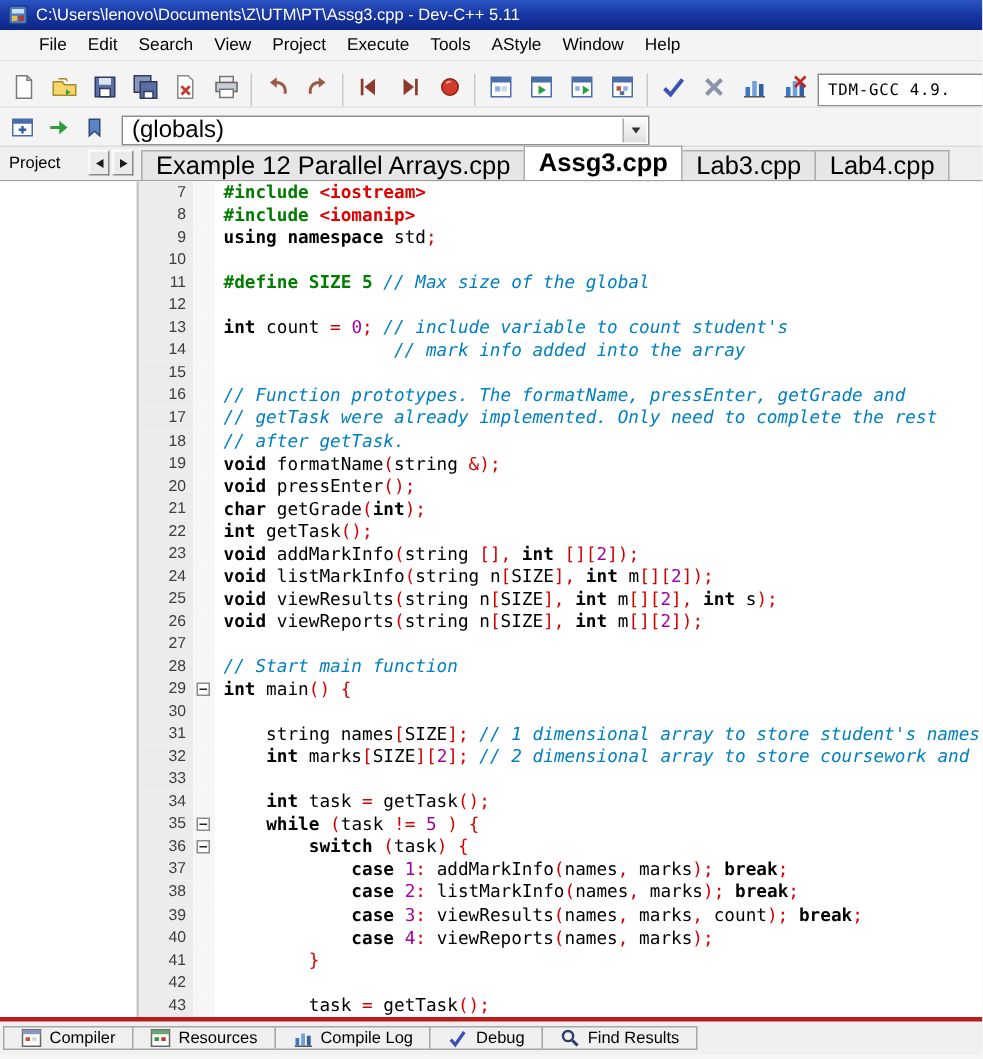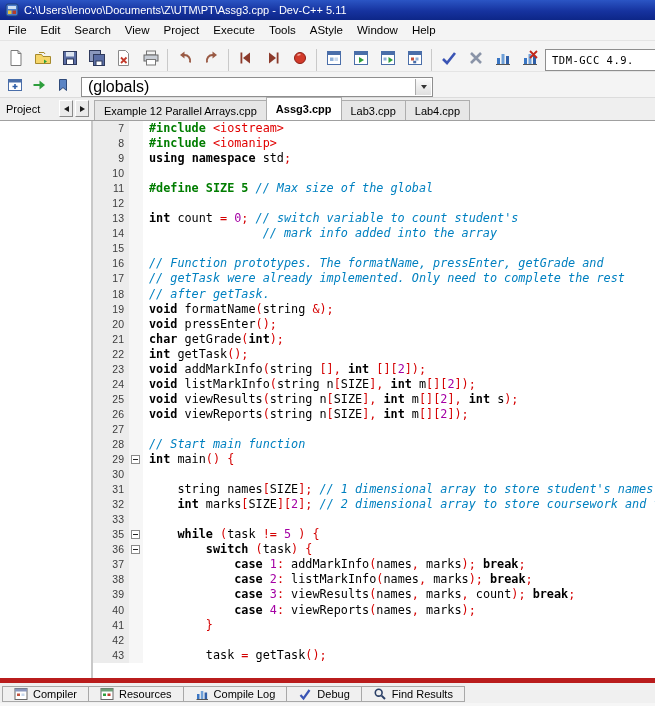--- a/index.html
+++ b/index.html
@@ -6,21 +6,21 @@
   html, body { width: 655px; height: 706px; overflow: hidden; }
   body { font-family: "Liberation Sans", sans-serif; font-size: 11px; color: #000; background: #F2F2F2; }
 
   .window { width: 655px; height: 706px; display: flex; flex-direction: column; overflow: hidden; background: #F2F2F2; }
 
   
   .titlebar { flex: 0 0 20px; height: 20px; background: linear-gradient(180deg, #2B55C4 0%, #16339F 55%, #0D2688 100%); display: flex; align-items: center; padding: 0 5px; gap: 5px; }
   .titlebar .title { color: #fff; font-size: 11px; white-space: nowrap; }
 
   
-  .menubar { flex: 0 0 21px; background: #F4F4F4; display: flex; align-items: center; padding-left: 1px; border-bottom: 1px solid #E4E4E4; }
+  .menubar { flex: 0 0 21px; background: #F4F4F4; display: flex; align-items: center; padding-left: 19px; border-bottom: 1px solid #E4E4E4; }
   .menu-item { padding: 3px 7px; font-size: 11.5px; cursor: default; }
 
   
   .toolbar { background: #F4F4F4; display: flex; align-items: flex-end; }
   .toolbar1 { flex: 0 0 31px; height: 31px; padding-left: 2px; border-bottom: 1px solid #E4E4E4; overflow: hidden; flex-wrap: nowrap; }
   .tbtn { width: 27px; height: 27px; flex: 0 0 27px; display: flex; align-items: center; justify-content: center; border-radius: 2px; }
   .tsep { width: 1px; height: 22px; background: #C9C9C9; margin: 0 3px; flex: 0 0 1px; }
   .combo { background: #fff; border: 1px solid #8E8E8E; display: flex; align-items: center; position: relative; }
   .compiler-combo { flex: 0 0 150px; width: 150px; height: 22px; margin-left: 2px; padding-left: 6px; font-family: "DejaVu Sans Mono", monospace; font-size: 10.5px; letter-spacing: 0.5px; white-space: nowrap; }
   .toolbar2 { flex: 0 0 26px; height: 26px; padding-left: 3px; border-bottom: 1px solid #DCDCDC; }
@@ -31,46 +31,46 @@
 
   
   .tabs-row { flex: 0 0 23px; height: 23px; background: #EFEFEF; display: flex; align-items: flex-end; border-bottom: 1px solid #A0A0A0; }
   .phdr { flex: 0 0 95px; width: 95px; height: 23px; display: flex; align-items: center; justify-content: space-between; padding: 0 6px 0 6px; }
   .phdr-title { font-size: 11px; }
   .sbtns { display: flex; gap: 2px; }
   .sbtn { width: 14px; height: 17px; background: #EAEAEA; border: 1px solid; border-color: #FFFFFF #8A8A8A #8A8A8A #FFFFFF; display: flex; align-items: center; justify-content: center; }
   .tri-l { width: 0; height: 0; border-top: 3.5px solid transparent; border-bottom: 3.5px solid transparent; border-right: 5px solid #1a1a1a; }
   .tri-r { width: 0; height: 0; border-top: 3.5px solid transparent; border-bottom: 3.5px solid transparent; border-left: 5px solid #1a1a1a; }
   .etabs { display: flex; align-items: flex-end; height: 23px; }
-  .etab { display: flex; align-items: center; height: 20px; padding: 0 9px; background: #E6E6E6; border: 1px solid #ADADAD; border-bottom: none; margin-left: -1px; font-size: 11px; white-space: nowrap; }
+  .etab { display: flex; align-items: center; height: 20px; padding: 0 9px; background: #E6E6E6; border: 1px solid #ADADAD; border-bottom: none; margin-left: -1px; font-size: 17px; white-space: nowrap; }
   .etab.active { background: #fff; height: 23px; font-weight: bold; position: relative; z-index: 2; }
 
   
   .main { flex: 1 1 auto; min-height: 0; display: flex; background: #fff; }
   .project-panel { flex: 0 0 93px; width: 93px; background: #fff; border-right: 2px solid #C8C8C8; }
   .editor { flex: 1 1 auto; min-width: 0; background: #fff; overflow: hidden; }
 
   .code-rows { font-family: "DejaVu Sans Mono", "Liberation Mono", monospace; font-size: 11.8px; line-height: 15.05px; }
   .row { display: flex; height: 15.05px; }
   .lnum { flex: 0 0 36px; width: 36px; background: #ECECEC; color: #3C3C3C; text-align: right; padding-right: 5px; font-family: "Liberation Sans", sans-serif; font-size: 10.5px; line-height: 15.05px; }
   .fold { flex: 0 0 14px; width: 14px; background: #F6F6F6; position: relative; }
   .fbox { position: absolute; left: 2px; top: 3px; width: 9px; height: 9px; border: 1px solid #8A8A8A; background: #fff; }
   .fbox::after { content: ""; position: absolute; left: 1px; right: 1px; top: 3px; height: 1px; background: #222; }
   .ctext { flex: 1 1 auto; white-space: pre; padding-left: 6px; }
 
   .sk { font-weight: bold; color: #000; }
   .sp { font-weight: bold; color: #007D00; }
   .sc { font-style: italic; color: #0080C0; }
-  .ss { color: #E10000; }
+  .ss { color: #E10000; font-weight: bold; }
   .sy { color: #D40000; }
   .sn { color: #A400A4; }
   .st { color: #000; }
 
   
-  .bottom-tabs { flex: 0 0 25px; height: 25px; background: #F0F0F0; border-top: 5px solid #b91c1c; display: flex; align-items: flex-end; padding: 1px 0 1px 2px; }
+  .bottom-tabs { flex: 0 0 25px; height: 25px; background: #F0F0F0; border-top: 3px solid #b91c1c; display: flex; align-items: center; padding: 1px 0 1px 2px; }
   .btab { display: flex; align-items: center; gap: 5px; padding: 0 11px; border: 1px solid #A8A8A8; background: #F0F0F0; margin-left: -1px; font-size: 11px; white-space: nowrap; }
   .btab:first-child { margin-left: 0; }
   .bottom-strip { flex: 0 0 3px; background: #F6F6F6; }
 
   svg { display: block; }
 </style>
 </head>
 <body>
 
 <div class="window">
@@ -323,21 +323,21 @@
             <div class="ctext"><span class="sp">#define SIZE 5</span><span class="st"> </span><span class="sc">// Max size of the global</span></div>
           </div>
           <div class="row">
             <div class="lnum">12</div>
             <div class="fold"></div>
             <div class="ctext"></div>
           </div>
           <div class="row">
             <div class="lnum">13</div>
             <div class="fold"></div>
-            <div class="ctext"><span class="sk">int</span><span class="st"> count </span><span class="sy">=</span><span class="st"> </span><span class="sn">0</span><span class="sy">;</span><span class="st"> </span><span class="sc">// switch variable to count student's</span></div>
+            <div class="ctext"><span class="sk">int</span><span class="st"> count </span><span class="sy">=</span><span class="st"> </span><span class="sn">0</span><span class="sy">;</span><span class="st"> </span><span class="sc">// include variable to count student's</span></div>
           </div>
           <div class="row">
             <div class="lnum">14</div>
             <div class="fold"></div>
             <div class="ctext"><span class="st">                </span><span class="sc">// mark info added into the array</span></div>
           </div>
           <div class="row">
             <div class="lnum">15</div>
             <div class="fold"></div>
             <div class="ctext"></div>
@@ -426,20 +426,25 @@
           </div>
           <div class="row">
             <div class="lnum">32</div>
             <div class="fold"></div>
             <div class="ctext"><span class="st">    </span><span class="sk">int</span><span class="st"> marks</span><span class="sy">[</span><span class="st">SIZE</span><span class="sy">][</span><span class="sn">2</span><span class="sy">];</span><span class="st"> </span><span class="sc">// 2 dimensional array to store coursework and f</span></div>
           </div>
           <div class="row">
             <div class="lnum">33</div>
             <div class="fold"></div>
             <div class="ctext"></div>
+          </div>
+          <div class="row">
+            <div class="lnum">34</div>
+            <div class="fold"></div>
+            <div class="ctext"><span class="st">    </span><span class="sk">int</span><span class="st"> task </span><span class="sy">=</span><span class="st"> getTask</span><span class="sy">();</span></div>
           </div>
           <div class="row">
             <div class="lnum">35</div>
             <div class="fold">
               <span class="fbox"></span>
             </div>
             <div class="ctext"><span class="st">    </span><span class="sk">while</span><span class="st"> </span><span class="sy">(</span><span class="st">task </span><span class="sy">!=</span><span class="st"> </span><span class="sn">5</span><span class="st"> </span><span class="sy">) {</span></div>
           </div>
           <div class="row">
             <div class="lnum">36</div>

